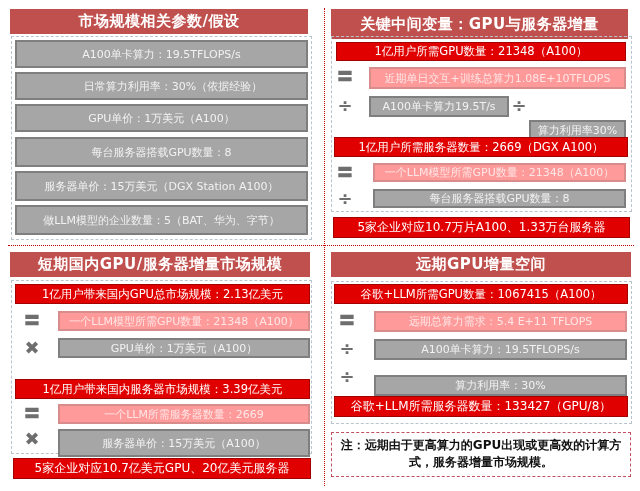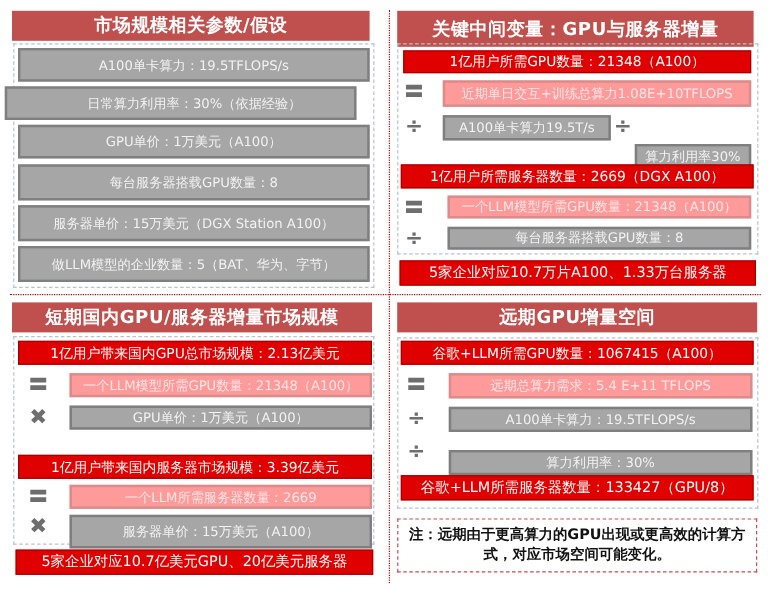--- a/index.html
+++ b/index.html
@@ -23,21 +23,21 @@
 </style>
 </head>
 <body>
 
 <div class="abs vline" style="left:324px;top:8px;height:478px;"></div>
 <div class="abs hline" style="left:8px;top:245px;width:626px;"></div>
 
 <div class="abs hdr" style="left:10px;top:9px;width:298px;height:25px;">市场规模相关参数/假设</div>
 <div class="abs frame" style="left:11px;top:36px;width:301px;height:204px;"></div>
 <div class="abs gray" style="left:15px;top:40px;width:293px;height:28px;">A100单卡算力：19.5TFLOPS/s</div>
-<div class="abs gray" style="left:4px;top:72px;width:293px;height:28px;padding-left:23px;">日常算力利用率：30%（依据经验）</div>
+<div class="abs gray" style="left:15px;top:72px;width:293px;height:28px;padding-left:23px;">日常算力利用率：30%（依据经验）</div>
 <div class="abs gray" style="left:15px;top:104px;width:293px;height:28px;">GPU单价：1万美元（A100）</div>
 <div class="abs gray" style="left:15px;top:137px;width:293px;height:30px;">每台服务器搭载GPU数量：8</div>
 <div class="abs gray" style="left:15px;top:171px;width:293px;height:30px;">服务器单价：15万美元（DGX Station A100）</div>
 <div class="abs gray" style="left:15px;top:205px;width:293px;height:30px;">做LLM模型的企业数量：5（BAT、华为、字节）</div>
 
 <div class="abs hdr" style="left:331px;top:9px;width:297px;height:30px;">关键中间变量：GPU与服务器增量</div>
 <div class="abs frame" style="left:331px;top:36px;width:301px;height:176px;"></div>
 <div class="abs red" style="left:336px;top:42px;width:290px;height:19px;">1亿用户所需GPU数量：21348（A100）</div>
 <div class="abs op" style="left:333px;top:66px;width:24px;height:20px;">〓</div>
 <div class="abs pink" style="left:369px;top:67px;width:257px;height:22px;">近期单日交互+训练总算力1.08E+10TFLOPS</div>
@@ -69,13 +69,13 @@
 <div class="abs hdr" style="left:331px;top:252px;width:300px;height:25px;">远期GPU增量空间</div>
 <div class="abs frame" style="left:331px;top:281px;width:301px;height:143px;"></div>
 <div class="abs red" style="left:334px;top:284px;width:294px;height:20px;">谷歌+LLM所需GPU数量：1067415（A100）</div>
 <div class="abs op" style="left:335px;top:310px;width:24px;height:20px;">〓</div>
 <div class="abs pink" style="left:374px;top:311px;width:253px;height:21px;">远期总算力需求：5.4 E+11 TFLOPS</div>
 <div class="abs op" style="left:335px;top:338px;width:24px;height:20px;">÷</div>
 <div class="abs gray" style="left:374px;top:339px;width:253px;height:21px;">A100单卡算力：19.5TFLOPS/s</div>
 <div class="abs op" style="left:335px;top:366px;width:24px;height:20px;">÷</div>
 <div class="abs gray" style="left:374px;top:367px;width:253px;height:21px;margin-top:8px;">算力利用率：30%</div>
 <div class="abs red" style="left:334px;top:396px;width:294px;height:21px;font-size:12px;">谷歌+LLM所需服务器数量：133427（GPU/8）</div>
-<div class="abs note" style="left:331px;top:432px;width:300px;height:45px;">注：远期由于更高算力的GPU出现或更高效的计算方式，对应市场空间可能变化。</div>
+<div class="abs note" style="left:331px;top:432px;width:300px;height:45px;">注：远期由于更高算力的GPU出现或更高效的计算方式，服务器增量市场规模。</div>
 
 </body></html>

